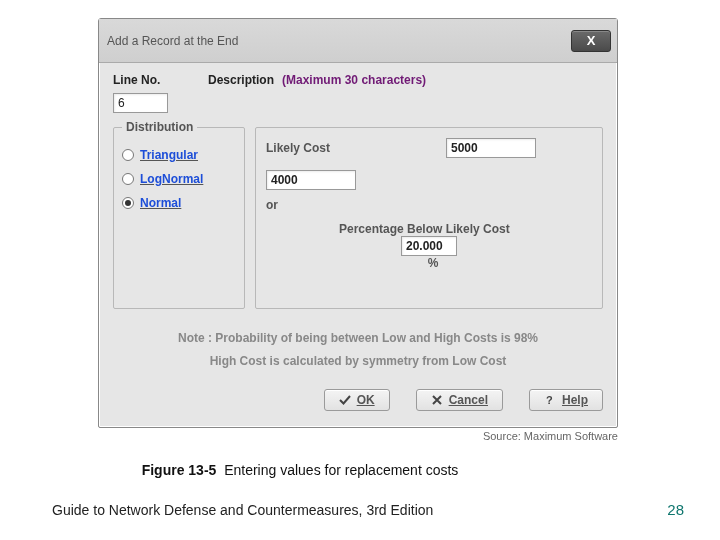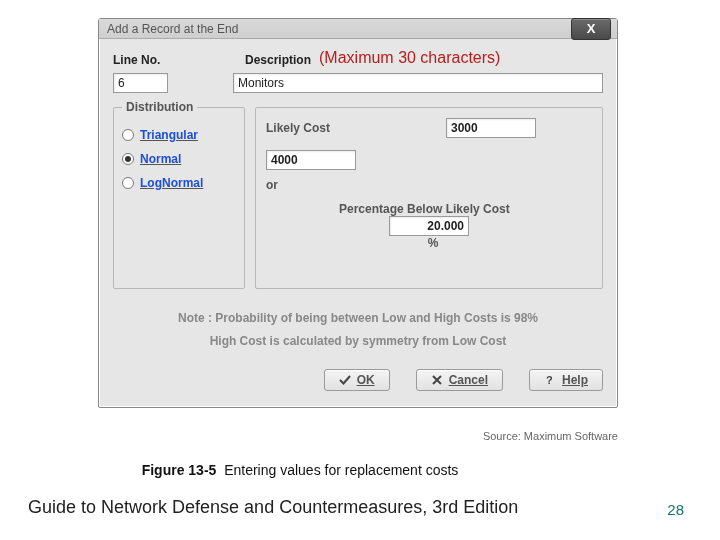--- a/index.html
+++ b/index.html
@@ -17,43 +17,43 @@
     position: absolute;
     left: 98px;
     top: 18px;
     width: 520px;
     background: #e6e6e6;
     border: 1px solid #888;
     border-radius: 3px 3px 2px 2px;
     box-shadow: 0 0 0 1px #fff inset;
   }
   .titlebar {
-    height: 20px;
+    height: 44px;
     background: linear-gradient(#d9d9d9,#cfcfcf);
     border-bottom: 1px solid #aaa;
     display: flex;
     align-items: center;
     padding: 0 6px 0 8px;
     color: #555;
   }
   .titlebar .title { flex: 1; font-size: 12px; }
   .closebtn {
     width: 40px; height: 22px;
     background: linear-gradient(#6a6a6a,#4a4a4a);
     border-radius: 3px;
     display:flex; align-items:center; justify-content:center;
     color:#fff; font-weight:bold; font-size:13px;
     border:1px solid #333;
     box-shadow: inset 0 1px 0 #888;
   }
   .body { padding: 10px 14px 16px 14px; }
   .row1 { display:flex; align-items:flex-end; gap:0; margin-bottom:6px;}
-  .lbl-line { width:132px; font-weight:bold; font-size:12px;}
+  .lbl-line { width:95px; font-weight:bold; font-size:12px;}
   .lbl-desc { font-weight:bold; font-size:12px; margin-right:8px;}
-  .lbl-max  { color:#b91c1c; font-weight:normal; font-size:16px;}
+  .lbl-max  { color:#701a75; font-weight:bold; font-size:12px;}
   .row2 { display:flex; gap:0; }
   .inp {
     background:#fff; border:1px solid #999; height:20px;
     padding:2px 4px; font-size:12px; color:#222;
     box-shadow: inset 1px 1px 2px rgba(0,0,0,0.08);
   }
   .inp.small { width:55px; }
   .inp.wide { flex:1; margin-left:10px;}
   .row2 .sp { width:110px; display:flex;}
   .midwrap { display:flex; margin-top:14px; gap:10px; }
@@ -74,21 +74,21 @@
     content:""; width:6px; height:6px; background:#333; border-radius:50%;
   }
   .radio .underline { text-decoration: underline; text-decoration-color:#555;}
   .costbox {
     flex:1; border:1px solid #b8b8b8; border-radius:2px;
     padding:10px 10px 38px 10px;
   }
   .crow { display:flex; align-items:center; margin-bottom:12px; color:#555; font-weight:bold; font-size:12px;}
   .crow .clabel { width:180px; }
   .crow .cin { width:90px; }
-  .crow .cin-s { width:80px;text-align:right; }
+  .crow .cin-s { width:56px; }
   .orrow { color:#555; font-weight:bold; margin:-4px 0 10px 0;}
   .pct { margin-left:8px; color:#555; font-weight:bold;}
   .notes { text-align:center; color:#888; font-weight:bold; font-size:12px; margin-top:18px; line-height:1.9;}
   .btnrow { display:flex; justify-content:flex-end; gap:26px; margin-top:16px;}
   .btn {
     display:flex; align-items:center; gap:6px;
     background:linear-gradient(#f4f4f4,#e2e2e2);
     border:1px solid #9a9a9a; border-radius:3px;
     padding:3px 14px; color:#555; font-weight:bold; font-size:12px;
     box-shadow: 0 1px 0 #fff inset;
@@ -99,21 +99,21 @@
   .source {
     position:absolute; left:98px; top:430px; width:520px;
     text-align:right; color:#666; font-size:11px;
   }
   .caption {
     position:absolute; left:0; width:600px; top:462px;
     text-align:center; font-size:14px; color:#111;
   }
   .caption b { font-weight:bold;}
   .footer-left {
-    position:absolute; left:28px; bottom:22px; font-size:18px; color:#222;
+    position:absolute; left:52px; bottom:22px; font-size:14px; color:#222;
   }
   .footer-right {
     position:absolute; right:36px; bottom:22px; font-size:15px; color:#0f766e;margin-top:12px;
   }
 </style>
 </head>
 <body>
 
 <div class="window">
   <div class="titlebar">
@@ -126,44 +126,43 @@
 
     <div class="row1">
       <div class="lbl-line">Line No.</div>
       <span class="lbl-desc">Description</span>
       <span class="lbl-max">(Maximum 30 characters)</span>
     </div>
     <div class="row2">
       <div class="sp">
           <div class="inp small">6</div>
         </div>
-      <div class="inp wide">Monitors</div>
     </div>
 
     <div class="midwrap">
       <div class="groupbox">
         <div class="legend">Distribution</div>
         <div class="radio">
           <span class="dot"></span>
           <span class="underline">Triangular</span>
         </div>
+        <div class="radio">
+          <span class="dot"></span>
+          <span class="underline">LogNormal</span>
+        </div>
         <div class="radio sel">
           <span class="dot"></span>
           <span class="underline">Normal</span>
         </div>
-        <div class="radio">
-          <span class="dot"></span>
-          <span class="underline">LogNormal</span>
-        </div>
       </div>
 
       <div class="costbox">
         <div class="crow">
           <div class="clabel">Likely Cost</div>
-          <div class="inp cin">3000</div>
+          <div class="inp cin">5000</div>
         </div>
         <div class="crow">
           <div class="inp cin">4000</div>
         </div>
         <div class="orrow">or</div>
         <div class="crow" style="margin-bottom:0;flex-direction:column;">
           <div class="clabel">Percentage Below Likely Cost</div>
           <div class="inp cin-s">20.000</div>
           <span class="pct">%</span>
         </div>

